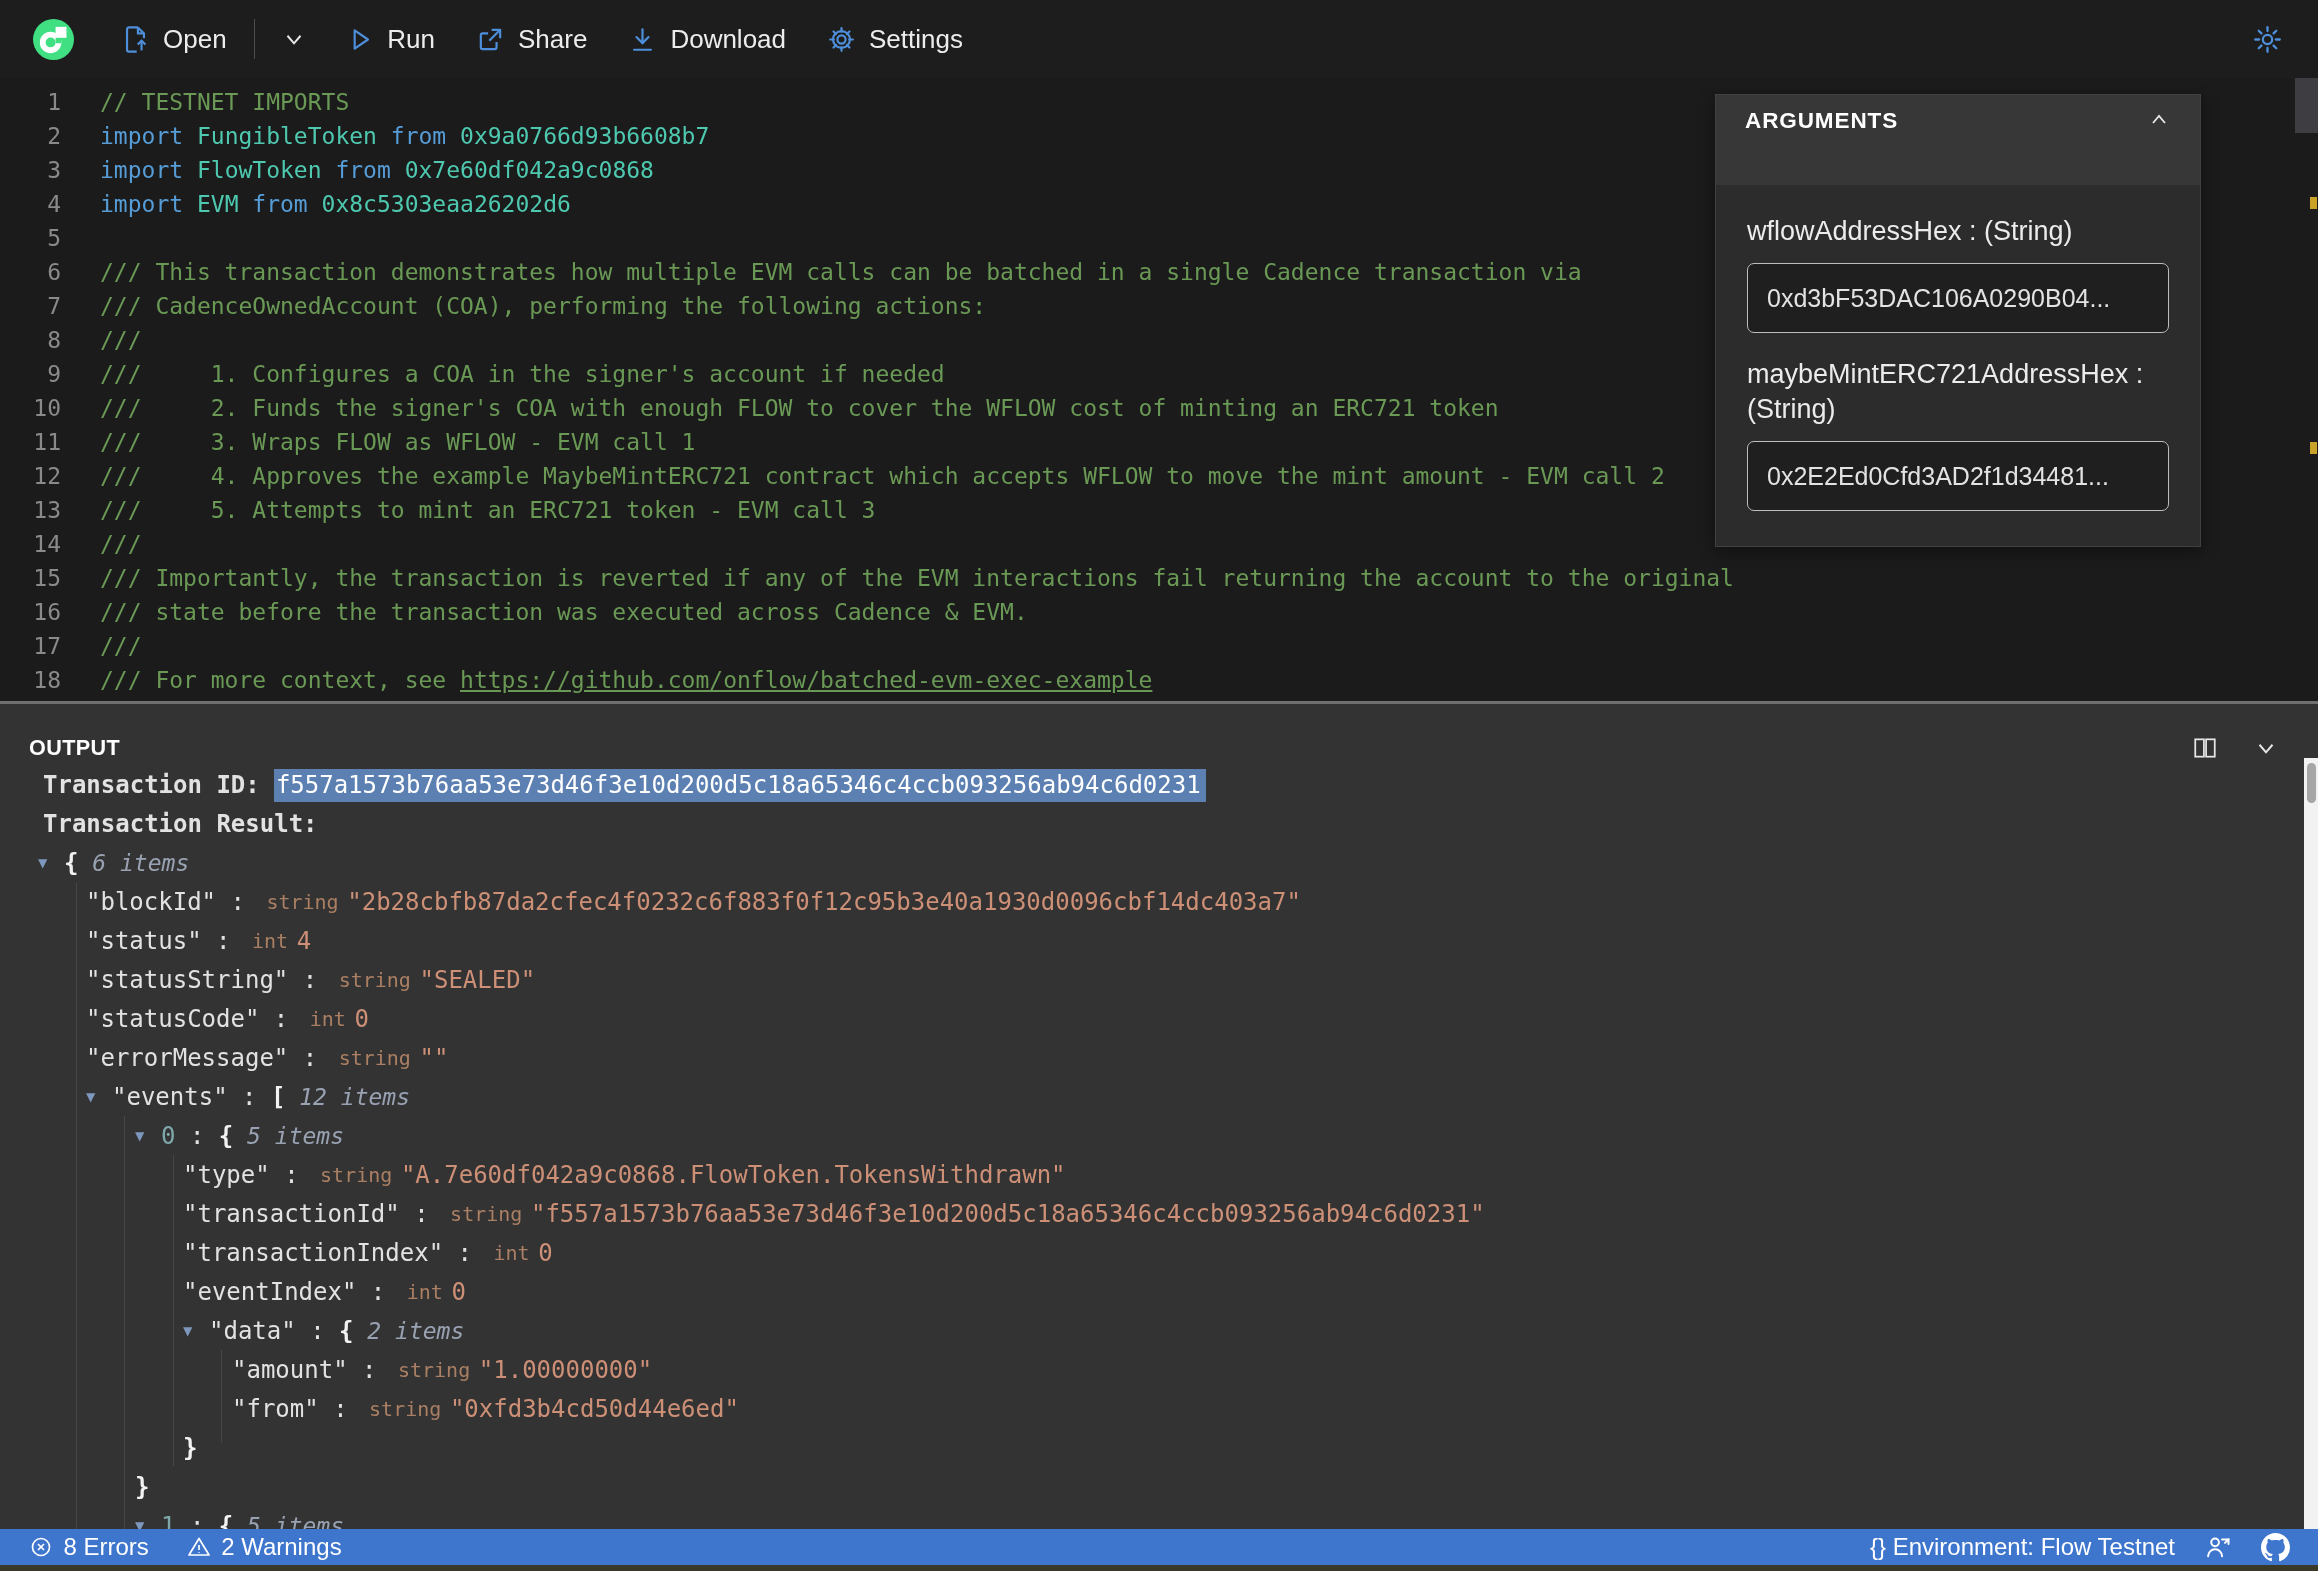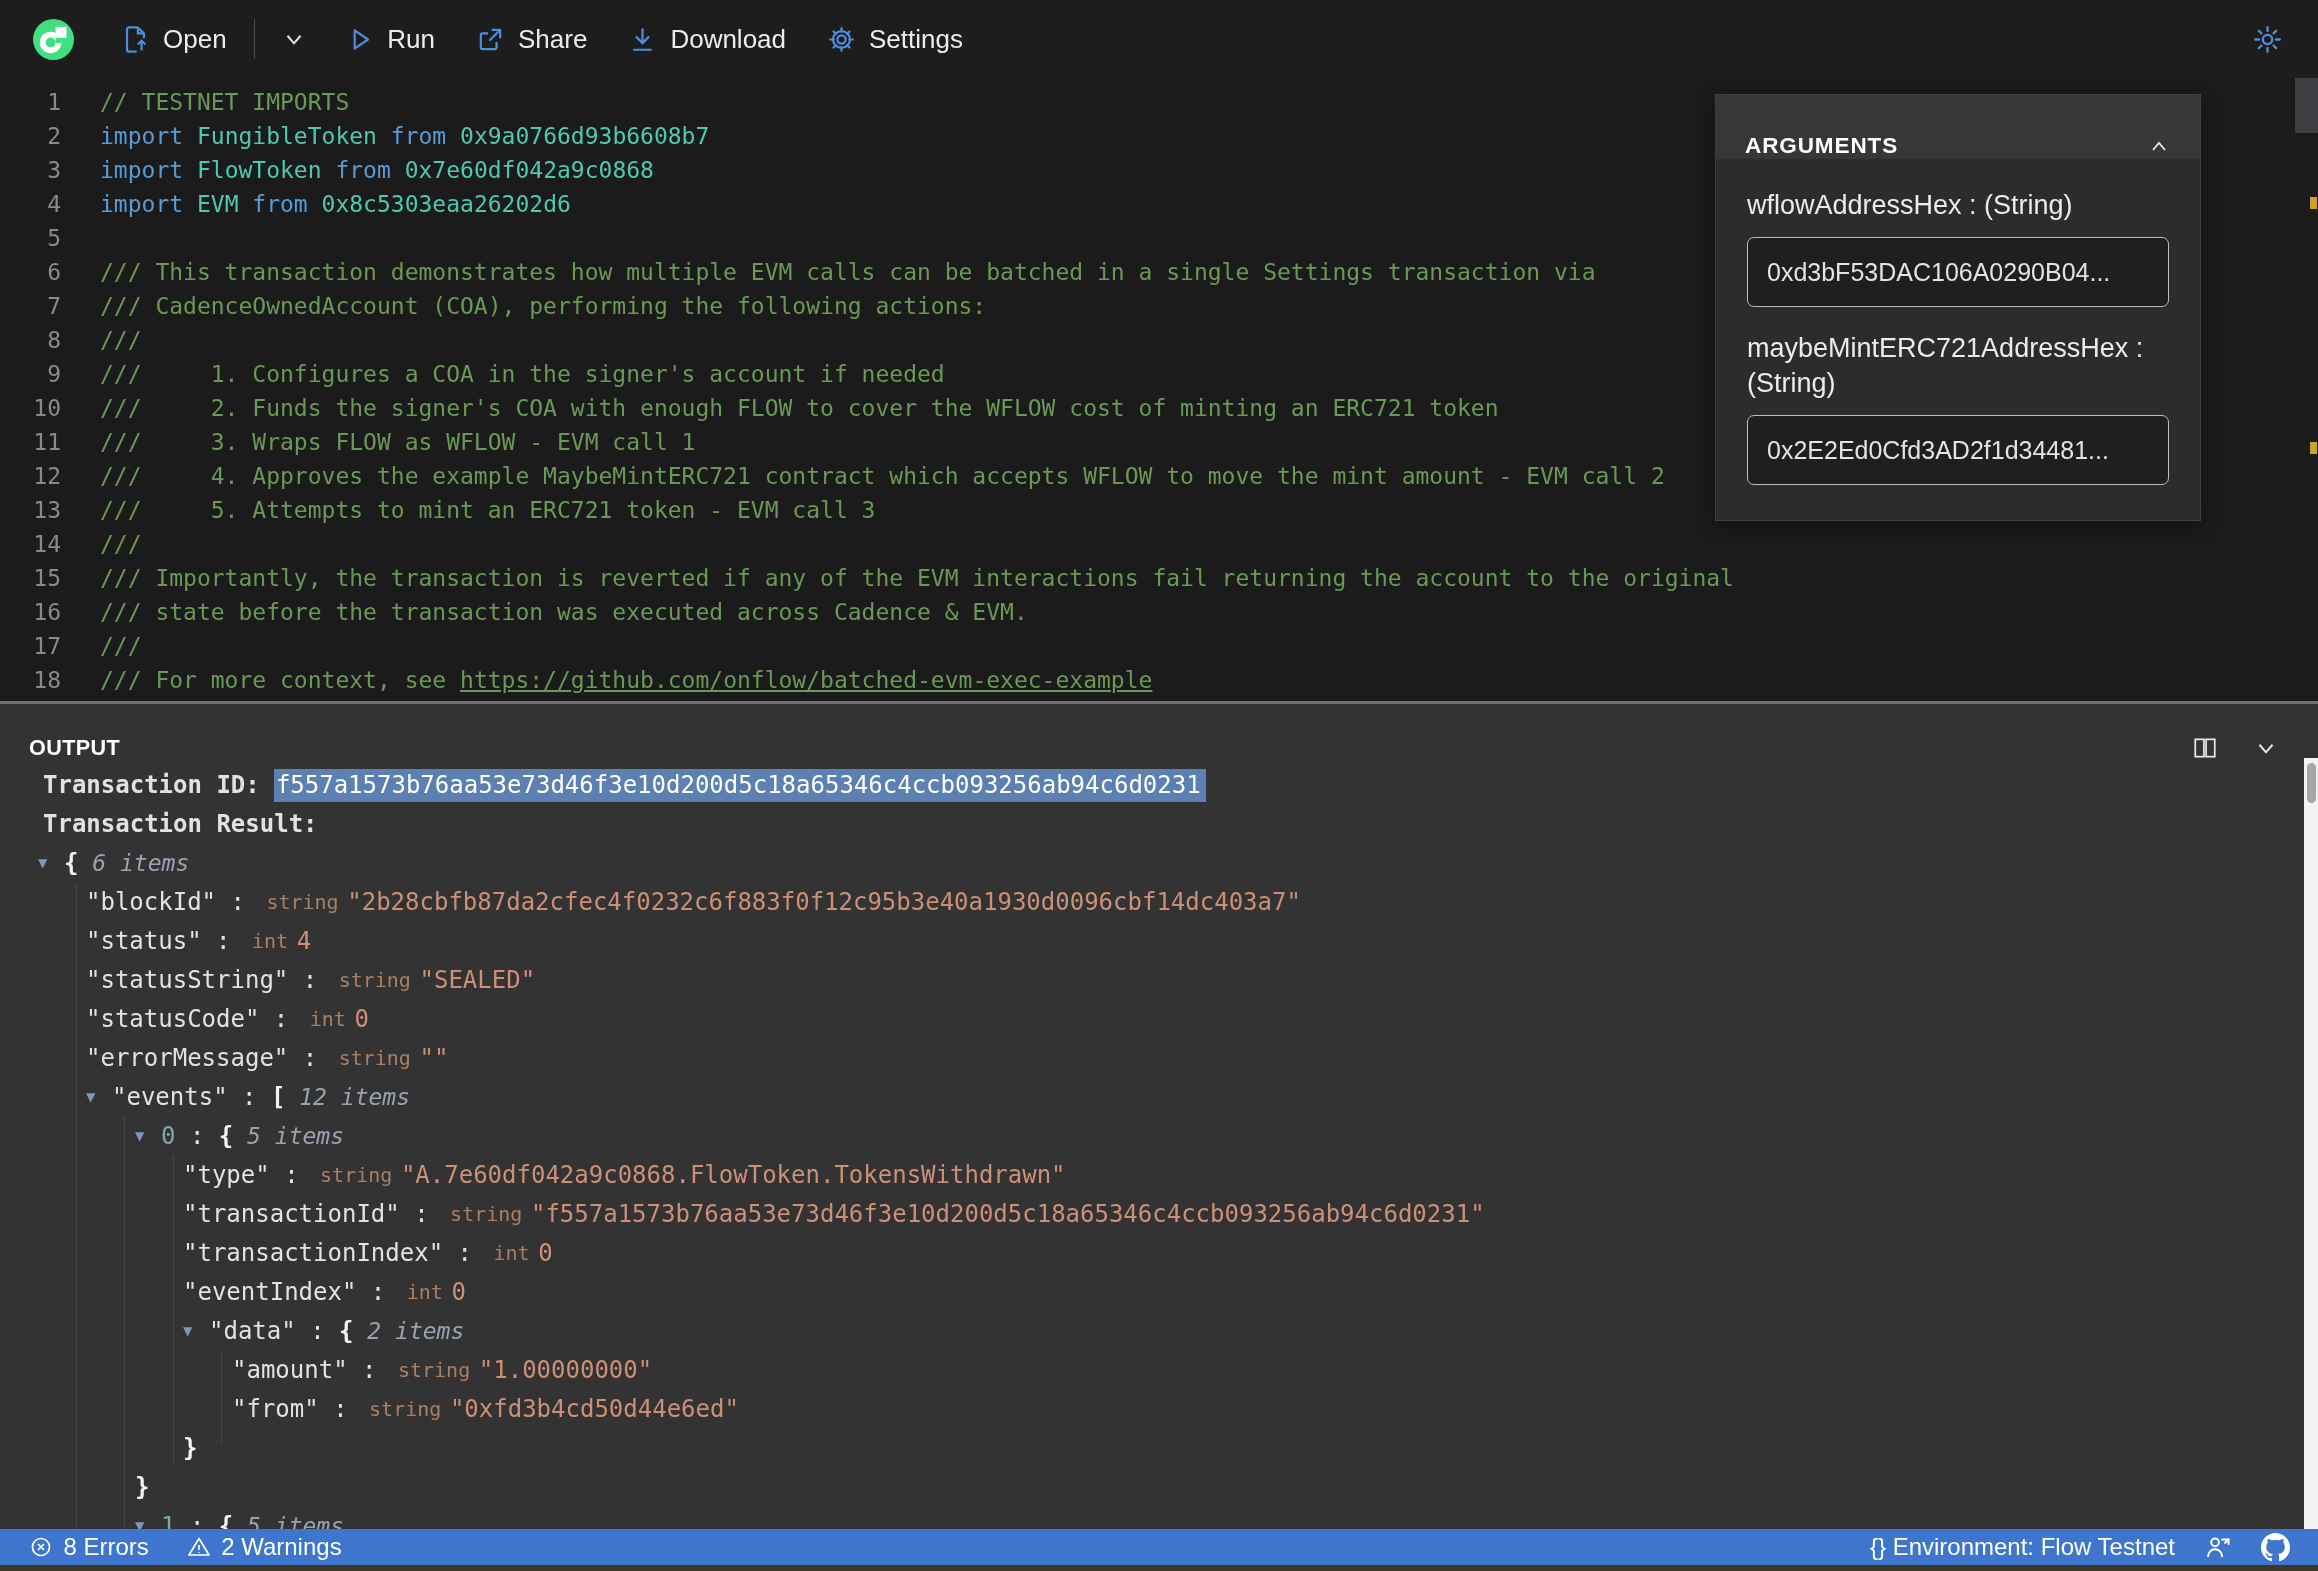--- a/index.html
+++ b/index.html
@@ -25,21 +25,21 @@
   .tok-comment{color:#6a9955}
   .tok-kw{color:#569cd6}
   .tok-type{color:#4ec9b0}
   .tok-link{color:#6a9955;text-decoration:underline;cursor:pointer}
   .overview{position:absolute;top:0;right:0;width:24px;height:100%}
   .ov-thumb{position:absolute;top:0;right:0;width:24px;height:55px;background:#3d3d42}
   .ov-tick{position:absolute;right:1.7px;width:7.8px;height:12px;background:#c9a227}
 
   
   .args{position:absolute;left:1715px;top:94px;width:484px;background:#2c2c2c;border:0.9px solid #404040;box-shadow:0 5.2px 15.6px rgba(0,0,0,.4);z-index:5}
-  .args-header{height:64px;background:#373737;display:flex;align-items:flex-end;justify-content:space-between;padding:0 29px;cursor:pointer}
+  .args-header{height:64px;background:#373737;display:flex;align-items:flex-start;justify-content:space-between;padding:13px 29px;cursor:pointer}
   .args-title{color:#ffffff;font-weight:bold;font-size:22.5px;letter-spacing:0.9px}
   .args-body{padding:5.2px 31px 35px 31px}
   .arg-label{color:#ececec;font-size:27px;margin:24px 0 14px 0;line-height:1.3}
   .arg-input{display:block;width:100%;box-sizing:border-box;height:70px;background:#1f1f1f;border:1.7px solid #bdbdbd;border-radius:7px;color:#e3e3e3;font-size:25px;padding:0 19px;font-family:"Liberation Sans",sans-serif;outline:none}
 
   
   .h-divider{flex:0 0 2.6px;background:#6f6f6f}
 
   
   .output{flex:1;background:#333333;position:relative;overflow:hidden}
@@ -178,21 +178,21 @@
         <div class="code-line">
           <span class="ln">4</span>
           <span class="ct"><span class="tok-kw">import </span><span class="tok-type">EVM </span><span class="tok-kw">from </span><span class="tok-type">0x8c5303eaa26202d6</span></span>
         </div>
         <div class="code-line">
           <span class="ln">5</span>
           <span class="ct"><span class="tok-comment"></span></span>
         </div>
         <div class="code-line">
           <span class="ln">6</span>
-          <span class="ct"><span class="tok-comment">/// This transaction demonstrates how multiple EVM calls can be batched in a single Settings transaction via</span></span>
+          <span class="ct"><span class="tok-comment">/// This transaction demonstrates how multiple EVM calls can be batched in a single Cadence transaction via</span></span>
         </div>
         <div class="code-line">
           <span class="ln">7</span>
           <span class="ct"><span class="tok-comment">/// CadenceOwnedAccount (COA), performing the following actions:</span></span>
         </div>
         <div class="code-line">
           <span class="ln">8</span>
           <span class="ct"><span class="tok-comment">///</span></span>
         </div>
         <div class="code-line">

